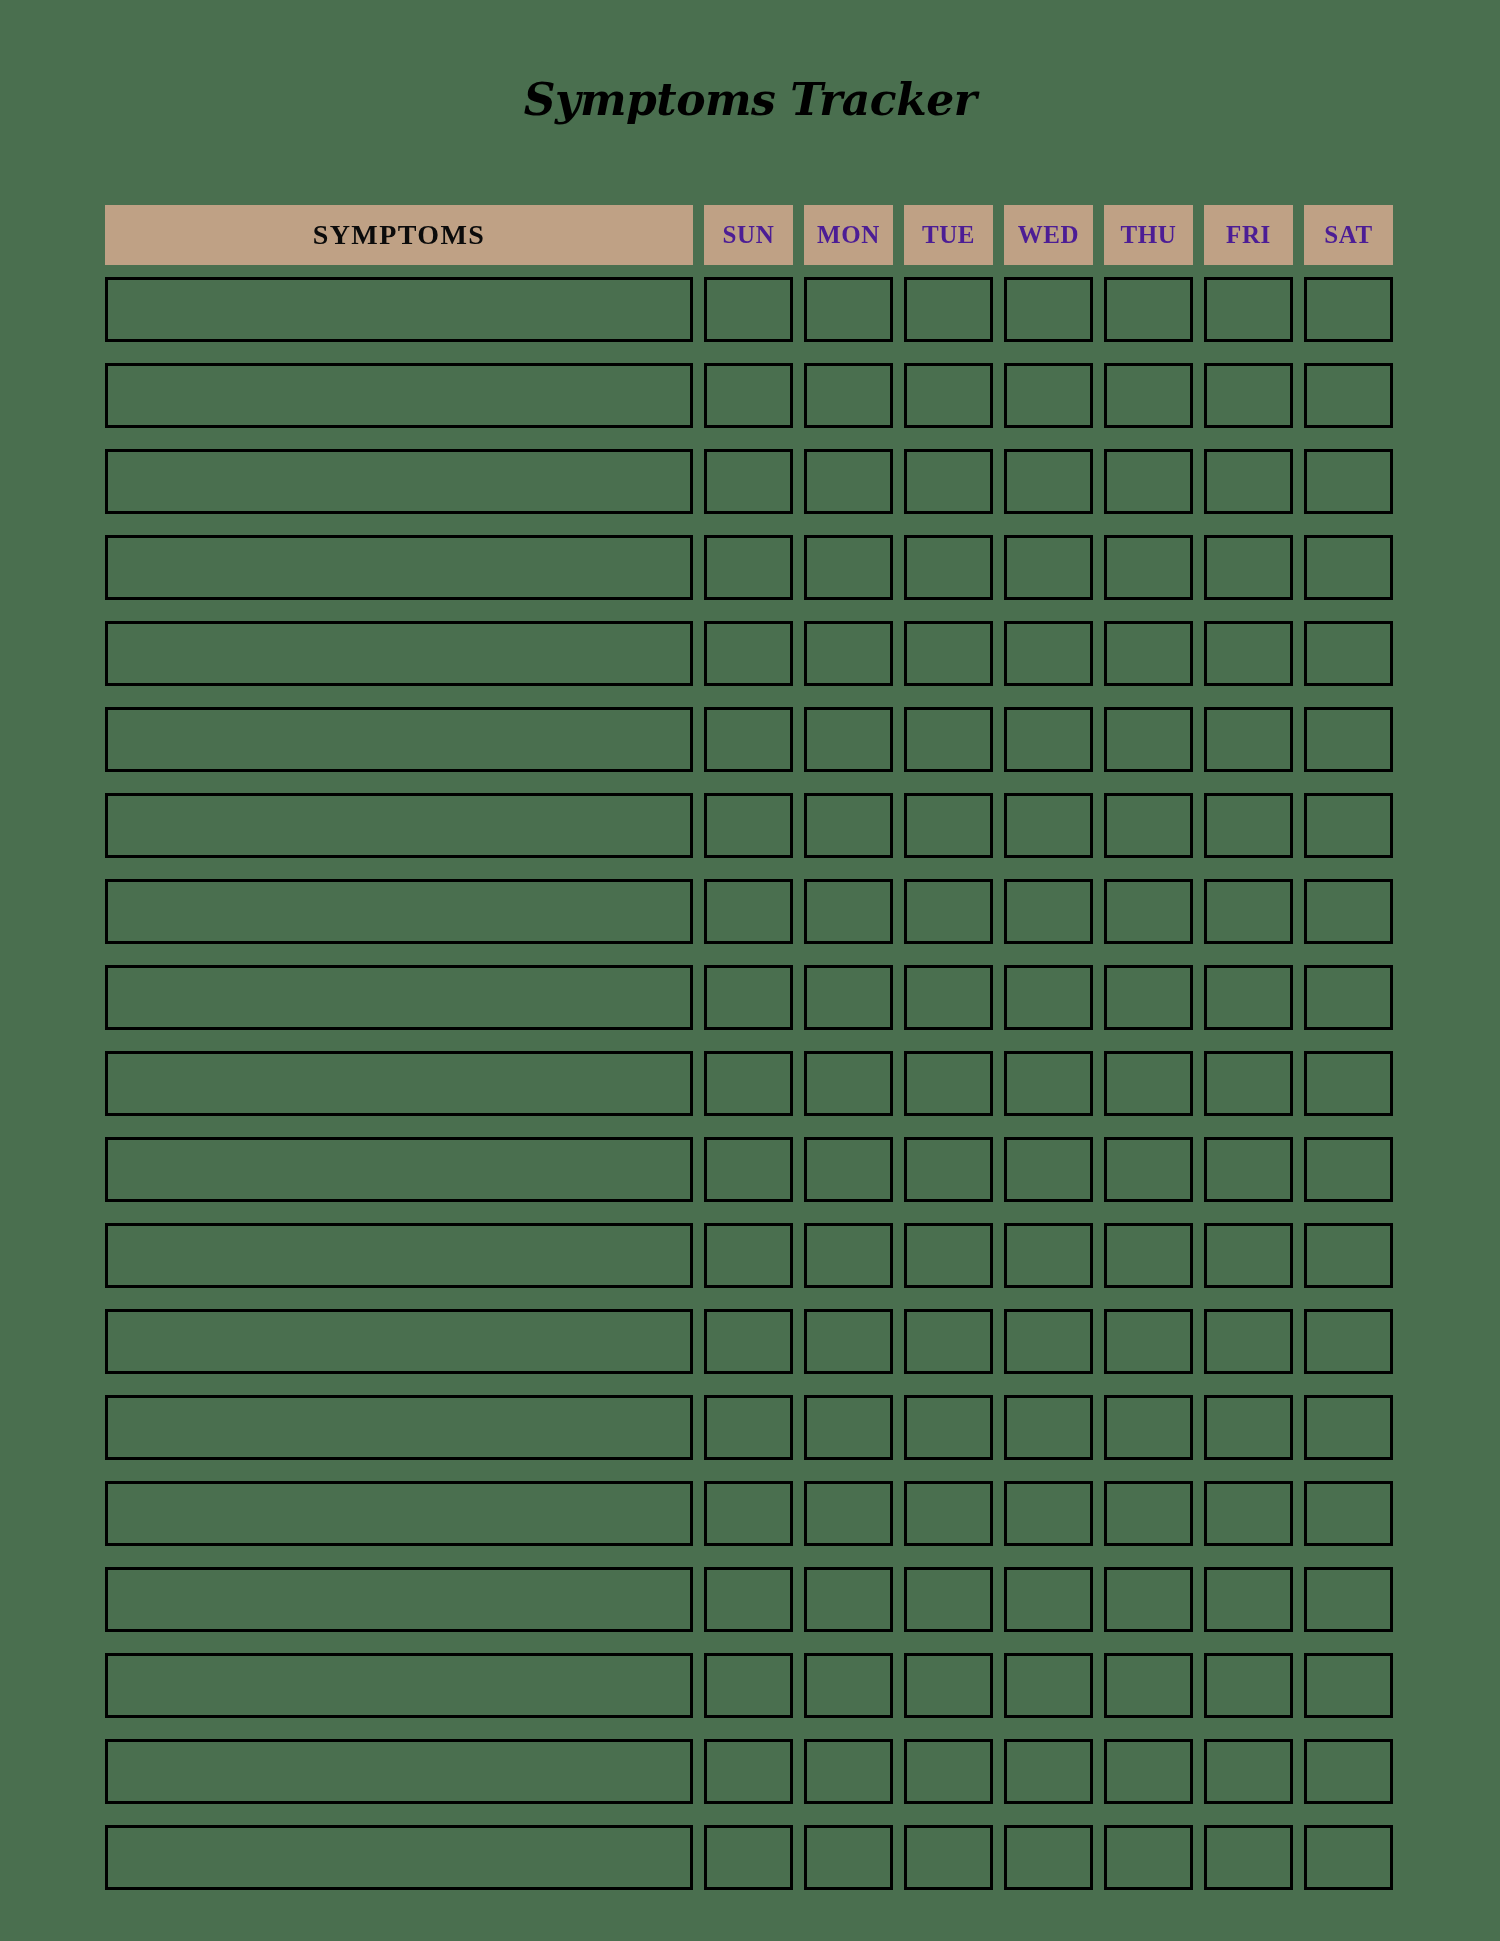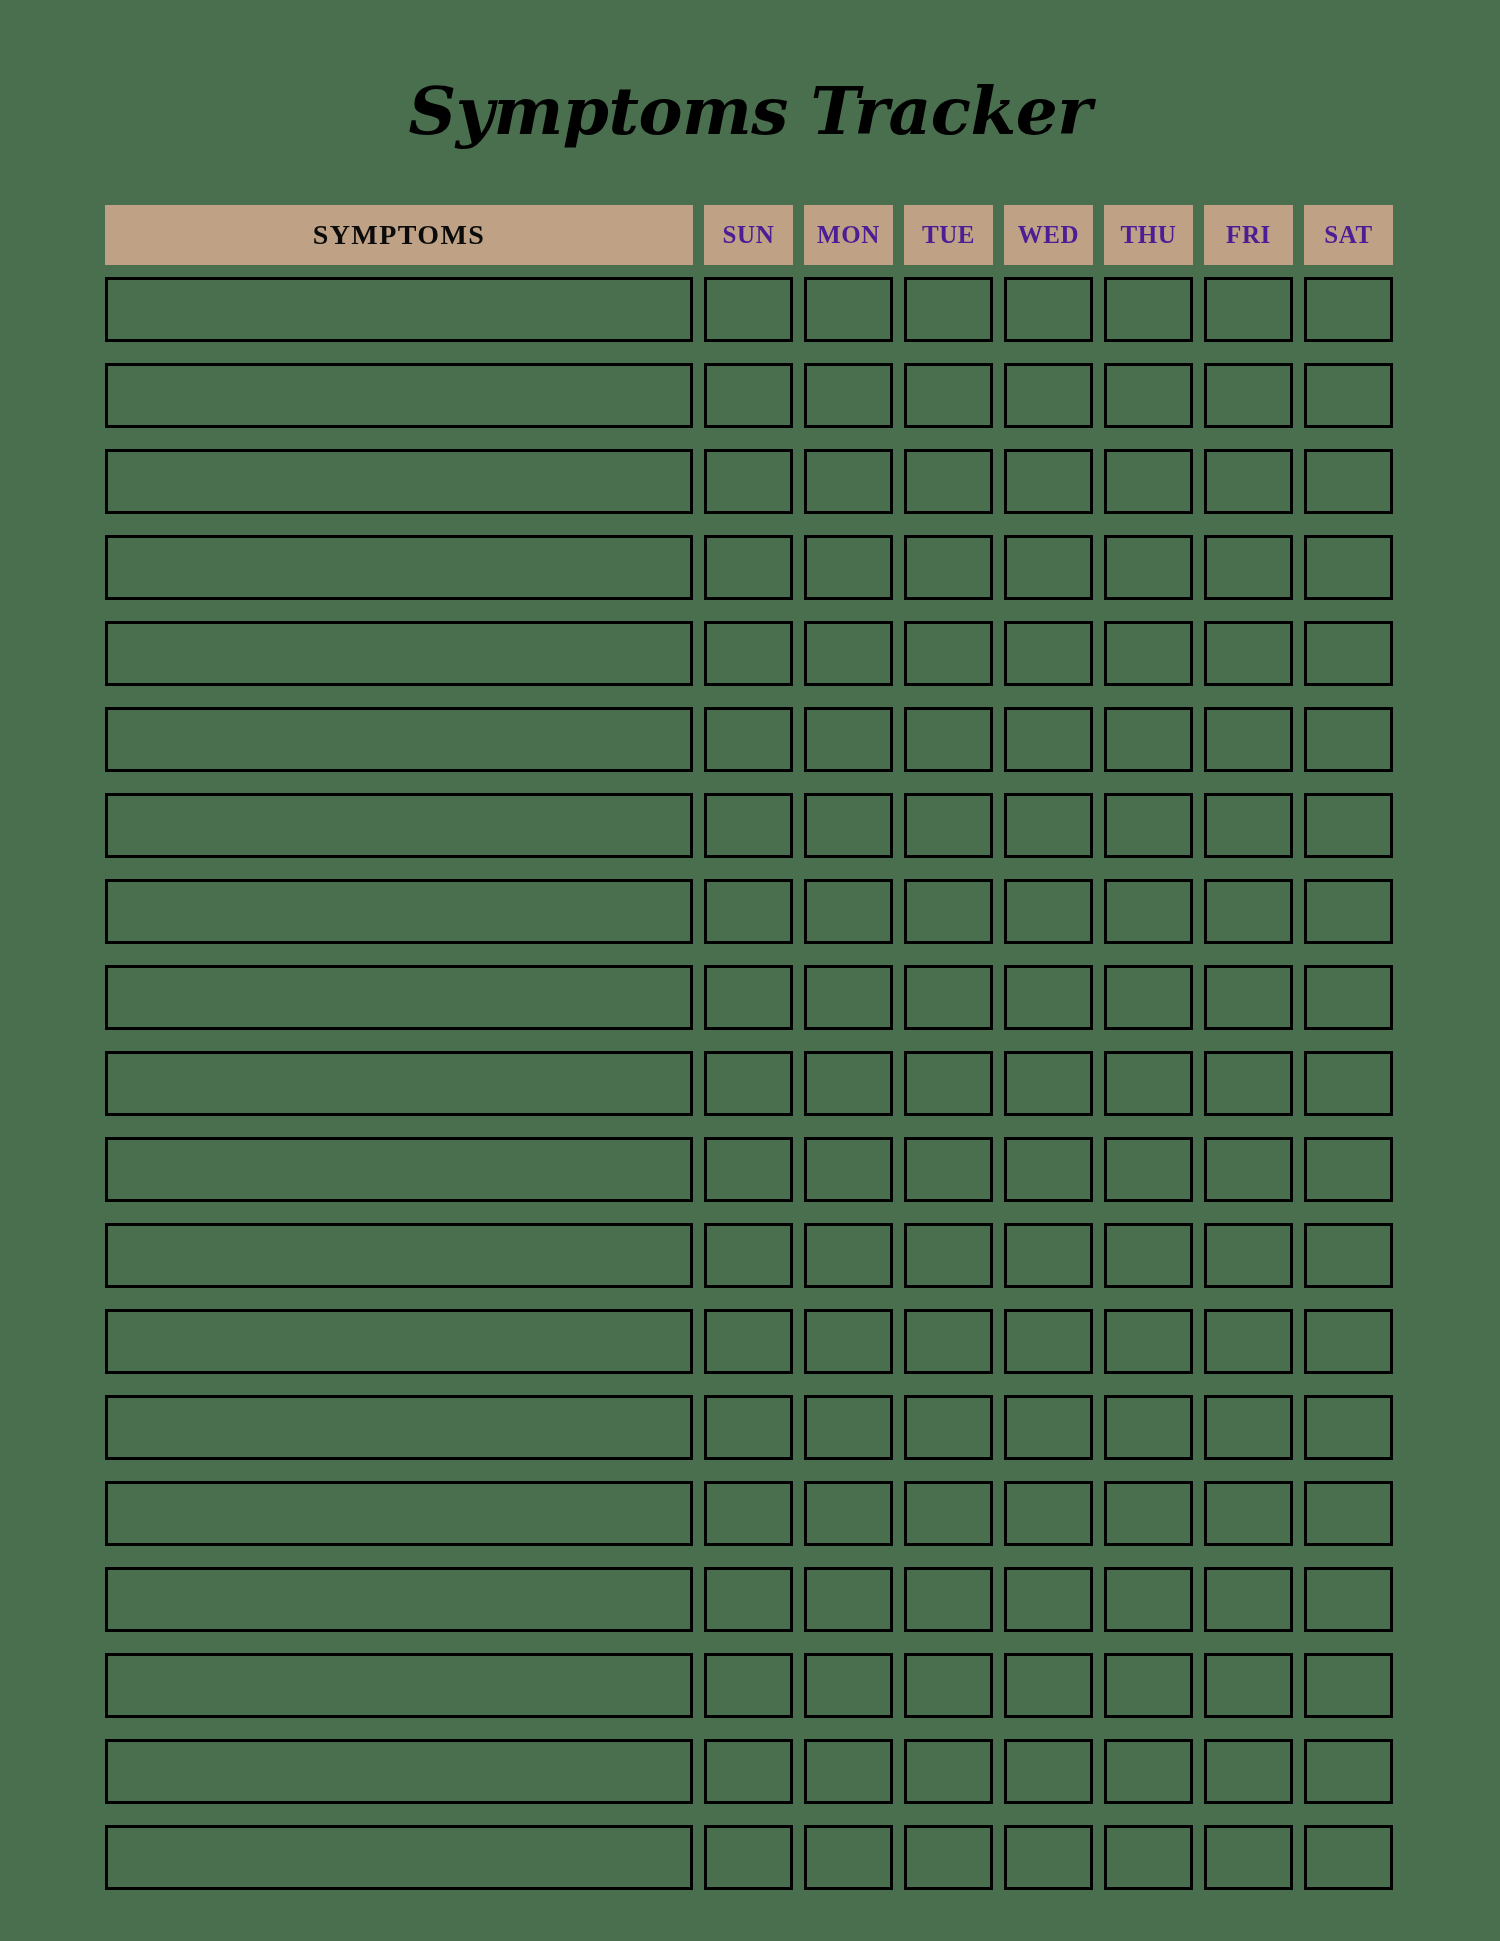--- a/index.html
+++ b/index.html
@@ -22,21 +22,21 @@
   }
   .title {
     position: absolute;
     top: 78px;
     left: 0;
     width: 1500px;
     text-align: center;
     font-family: "DejaVu Serif", "Liberation Serif", serif;
     font-weight: bold;
     font-style: italic;
-    font-size: 66px;
+    font-size: 44px;
     letter-spacing: -0.5px;
     color: #000000;
     line-height: 1.0;
     white-space: nowrap;
   }
   .table-wrap {
     position: absolute;
     left: 105px;
     top: 205px;
     width: 1292px;

